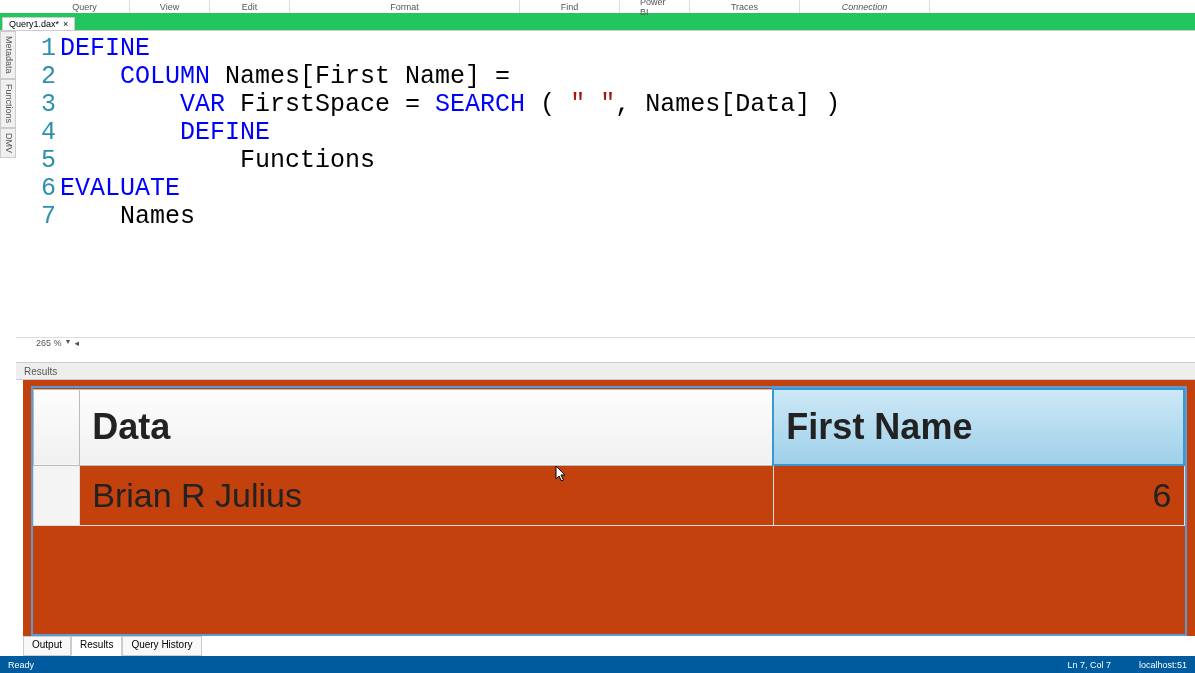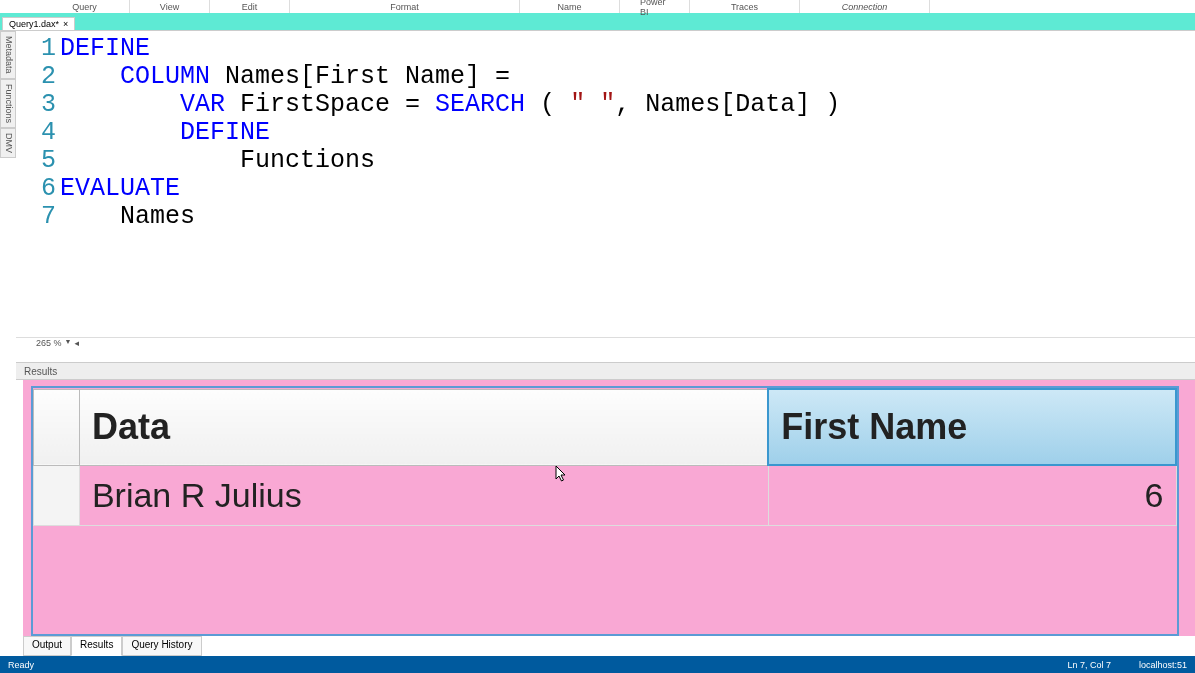--- a/index.html
+++ b/index.html
@@ -22,21 +22,21 @@
 .menu-item {
   padding: 0 20px;
   border-right: 1px solid #ddd;
   display: flex;
   align-items: center;
   justify-content: center;
 }
 .menu-item:first-child { margin-left: 40px; }
 .tab-strip {
   height: 18px;
-  background: #5eead4;
+  background: #22c55e;
   border-bottom: 1px solid #ccc;
   display: flex;
   align-items: flex-end;
 }
 .tab {
   background: #fff;
   border: 1px solid #ccc;
   border-bottom: none;
   padding: 1px 6px;
   font-size: 9px;
@@ -118,22 +118,22 @@
   padding-left: 8px;
   display: flex;
   align-items: center;
 }
 .grid-container {
   position: absolute;
   left: 23px;
   top: 380px;
   right: 0;
   bottom: 37px;
-  background: #f9a8d4;
-  padding: 6px 16px 0 8px;
+  background: #c2410c;
+  padding: 6px 8px 0 8px;
 }
 .grid {
   border: 2px solid #5b9bd5;
   width: 100%;
   height: 100%;
 }
 .grid table {
   border-collapse: collapse;
   width: 100%;
 }
@@ -200,21 +200,21 @@
 .status-right { display:flex; gap: 28px; }
 </style>
 </head>
 <body>
 
 <div class="menu-bar" id="menu-bar">
     <div class="menu-item" style="width: 90px;">Query</div>
     <div class="menu-item" style="width: 80px;">View</div>
     <div class="menu-item" style="width: 80px;">Edit</div>
     <div class="menu-item" style="width: 230px;">Format</div>
-    <div class="menu-item" style="width: 100px;">Name</div>
+    <div class="menu-item" style="width: 100px;">Find</div>
     <div class="menu-item" style="width: 70px;">Power BI</div>
     <div class="menu-item" style="width: 110px;">Traces</div>
     <div class="menu-item" style="width: 130px; font-style: italic;">Connection</div>
   </div>
 
 <div class="tab-strip">
   <div class="tab">
     <span>Query1.dax*</span>
     <span class="close">×</span>
   </div>

